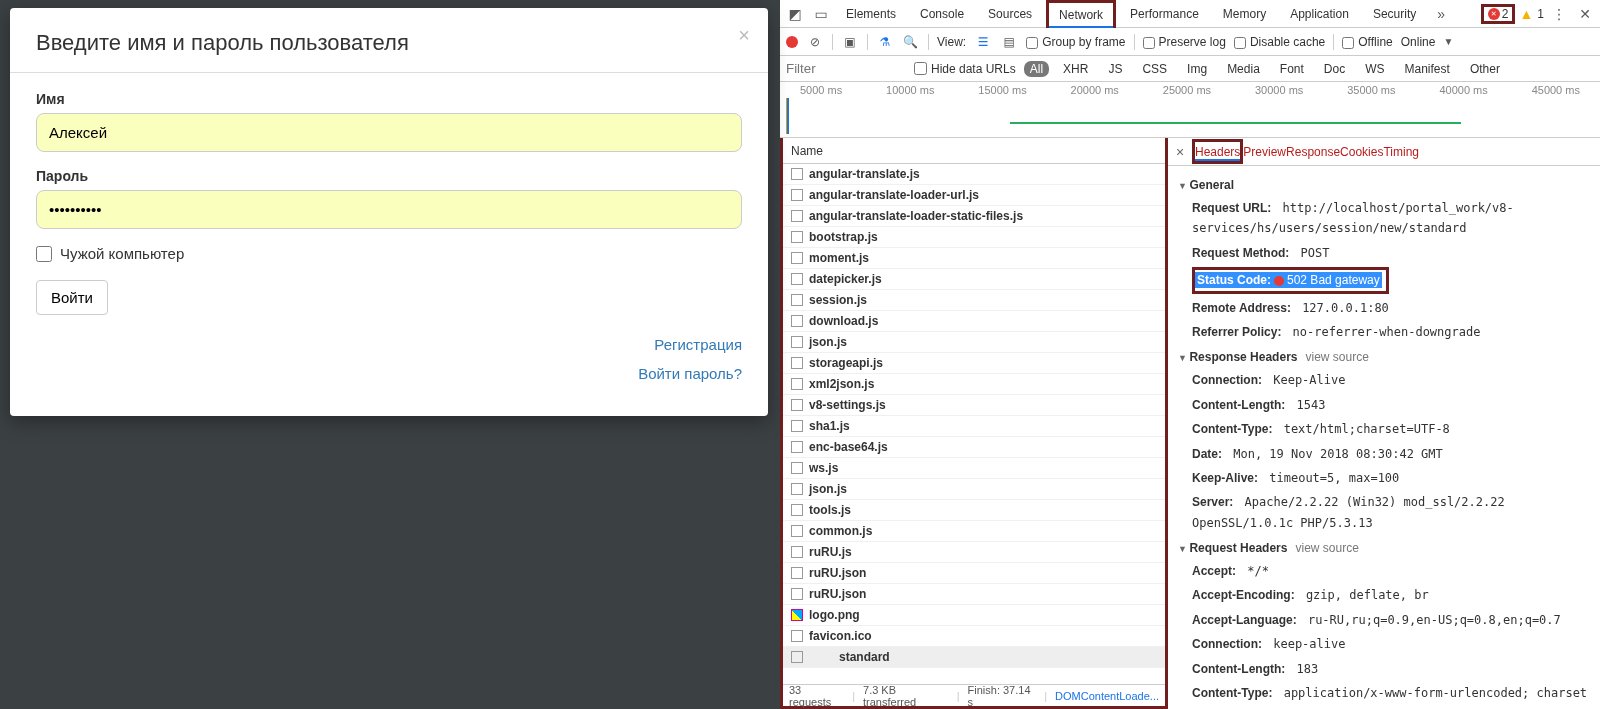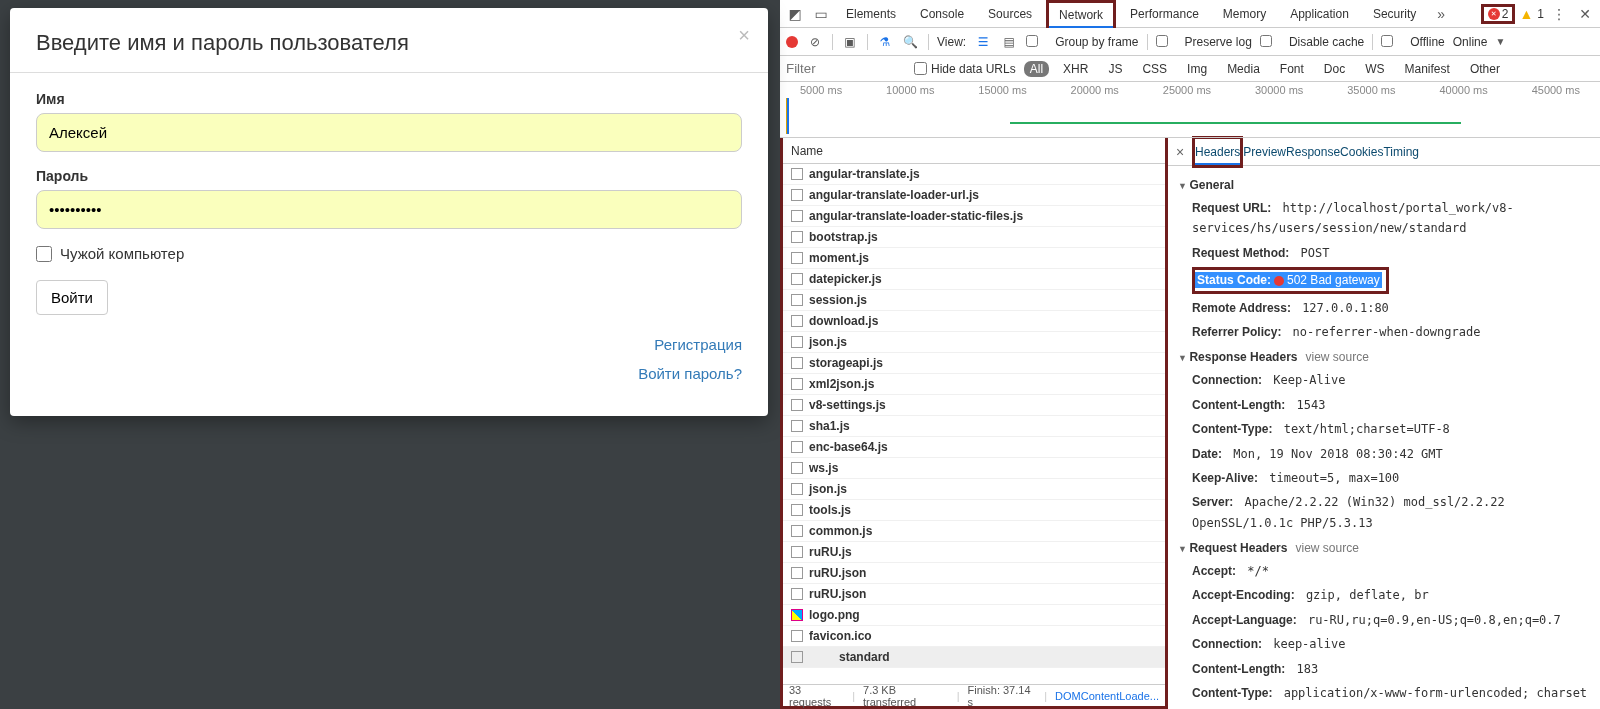--- a/index.html
+++ b/index.html
@@ -132,21 +132,21 @@
 .dt-tabs .err-badge .dot::after { content: "✕"; color:#fff; font-size:7px; }
 .dt-tabs .warn { color:#f4b400; font-size:14px; }
 
 .dt-toolbar {
   display: flex; align-items: center; height: 28px; border-bottom: 1px solid #ccc;
   padding: 0 6px; gap: 8px;
 }
 .dt-toolbar .rec { width: 12px; height: 12px; background:#e53935; border-radius:50%; }
 .dt-toolbar .tool-icon { width:18px; text-align:center; color:#5a5a5a; cursor:pointer; }
 .dt-toolbar .sep { width:1px; height:16px; background:#ccc; }
-.dt-toolbar label { display:flex; align-items:flex-start; gap:17px; cursor:pointer; }
+.dt-toolbar label { display:flex; align-items:flex-end; gap:4px; cursor:pointer; }
 .dt-toolbar input[type=checkbox] { width:12px; height:12px; }
 .dt-toolbar .arrow { color:#5a5a5a; font-size:10px; }
 
 .dt-filter-row {
   display: flex; align-items: center; height: 26px; border-bottom: 1px solid #ccc;
   padding: 0 6px; gap: 8px;
 }
 .dt-filter-row input.filter-in {
   border: none; outline: none; width: 120px; color:#888;
 }
@@ -193,21 +193,21 @@
 .req-status-row a { color:#1a73e8; text-decoration:none; }
 
 .details-col {
   flex:1; display:flex; flex-direction:column; min-width:0;
 }
 .details-tabs {
   height:28px; border-bottom:1px solid #ccc; display:flex; align-items:center;
 }
 .details-tabs .close-x { width:24px; text-align:center; color:#666; cursor:pointer; font-size:14px; }
 .details-tabs .dtab {
-  padding:0 0; height:32px; display:flex; align-items:center; cursor:pointer; color:#0c4a6e;
+  padding:0 0; height:25px; display:flex; align-items:center; cursor:pointer; color:#b91c1c;
 }
 .details-tabs .dtab.active {
   border:3px solid #701e1e;
   box-shadow: inset 0 -2px 0 #1a73e8;
 }
 .details-body { flex:1; overflow:auto; padding:6px 10px; font-size:12px; }
 .section-title { font-weight:700; margin:6px 0 4px; cursor:pointer; }
 .section-title::before { content:"▼ "; font-size:9px; color:#666; }
 .section-title .vs { font-weight:400; color:#777; margin-left:8px; cursor:pointer; }
 .kv { padding:2px 0 2px 14px; line-height:1.7; display:block; }

